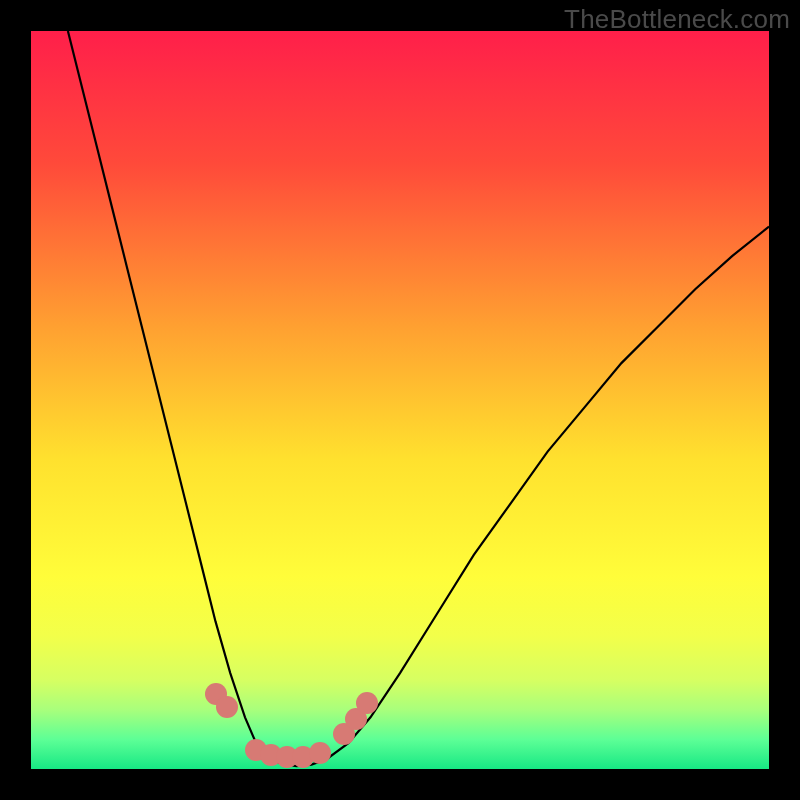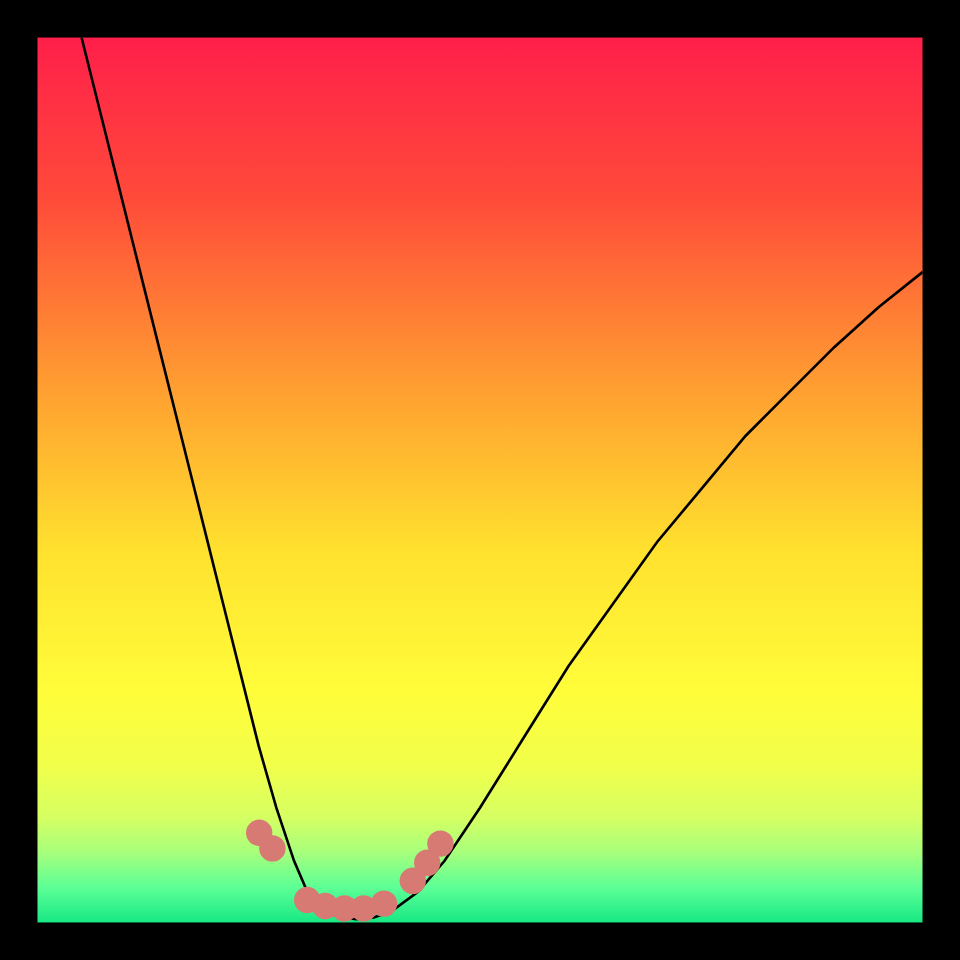--- a/index.html
+++ b/index.html
@@ -56,20 +56,21 @@
     margin-left: -11px;
     margin-top: -11px;
     border-radius: 50%;
     background: #d77a74;
   }
 </style>
 </head>
 <body>
 
 <div class="frame">
+  <div class="watermark">TheBottleneck.com</div>
   <div class="plot-area">
     <svg class="gradient" viewBox="0 0 738 738" preserveAspectRatio="none">
       <defs>
         <linearGradient id="bg-grad" x1="0" y1="0" x2="0" y2="1">
             <stop offset="0%" stop-color="#ff1f4a"></stop>
             <stop offset="18%" stop-color="#ff4a3a"></stop>
             <stop offset="40%" stop-color="#ffa031"></stop>
             <stop offset="58%" stop-color="#ffe12e"></stop>
             <stop offset="74%" stop-color="#fffd3a"></stop>
             <stop offset="82%" stop-color="#f2ff4a"></stop>

